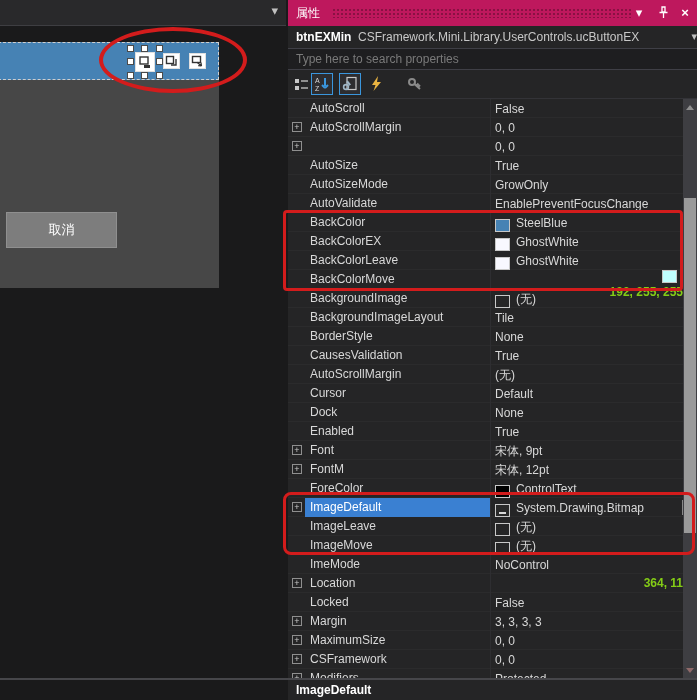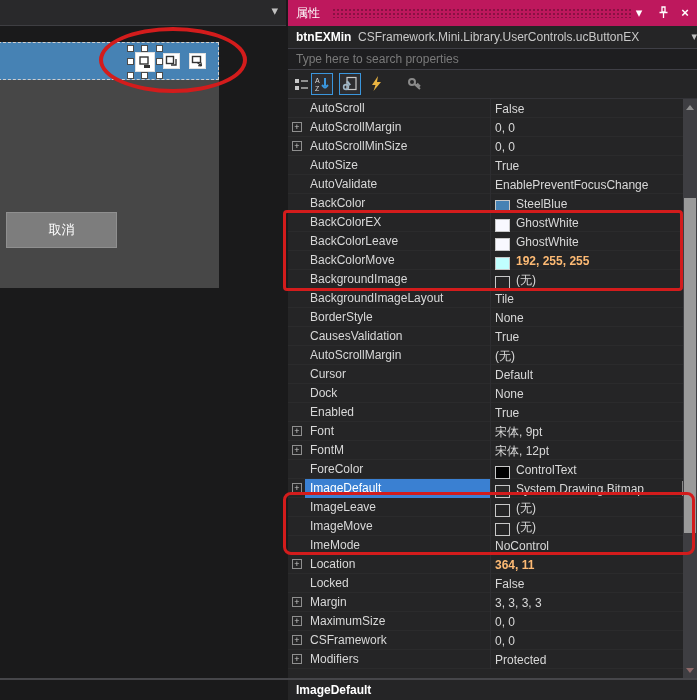--- a/index.html
+++ b/index.html
@@ -60,21 +60,21 @@
   
   .grid{position:absolute;left:0;top:99px;width:395px;height:580px;overflow:hidden;background:#252526;}
   .prow{position:relative;width:395px;height:19px;border-bottom:1px solid rgba(255,255,255,0.03);}
   .prow .expander{position:absolute;left:4px;top:4px;width:10px;height:10px;border:1px solid #8f8f8f;
     color:#c8c8c8;font-size:9px;line-height:8px;text-align:center;background:#252526;}
   .prow .pname{position:absolute;left:17px;top:0;width:186px;height:19px;padding-left:5px;
     font-size:12px;color:#d8d8d8;line-height:18px;white-space:nowrap;overflow:hidden;border-right:1px solid #2e2e31;}
   .prow.selected .pname{background:#3a80d2;color:#ffffff;}
   .prow .pvalue{position:absolute;left:204px;top:0;width:191px;height:19px;font-size:12px;color:#d8d8d8;
     line-height:18px;white-space:nowrap;display:flex;align-items:flex-end;}
-  .prow .pvalue.bold{font-weight:bold;color:#fdba74;}
+  .prow .pvalue.bold{font-weight:bold;color:#84cc16;flex-direction:column;}
   .swatch{display:inline-block;width:15px;height:13px;border:1px solid #c8c8c8;margin:0 6px 0 3px;flex:none;}
   .swatch.empty{background:#252526;}
   .swatch.bitmap{background:#2a2a2a;position:relative;}
   .swatch.bitmap::after{content:"";position:absolute;left:3px;top:7px;width:7px;height:2px;background:#d9d9d9;}
   .vtext{padding-left:3px;}
   .has-swatch .vtext{padding-left:0;}
   .ellipsis-btn{position:absolute;right:-19px;top:2px;width:20px;height:15px;background:#efefef;border:1px solid #888;
     color:#222;font-size:10px;line-height:11px;text-align:center;font-weight:bold;}
 
   
@@ -215,29 +215,34 @@
         </div>
         <div class="prow">
           <span class="expander">+</span>
           <div class="pname">AutoScrollMargin</div>
           <div class="pvalue">
             <span class="vtext">0, 0</span>
           </div>
         </div>
         <div class="prow">
           <span class="expander">+</span>
-          <div class="pname">AutoScrollMinSize</div>
           <div class="pvalue">
             <span class="vtext">0, 0</span>
           </div>
         </div>
         <div class="prow">
           <div class="pname">AutoSize</div>
           <div class="pvalue">
             <span class="vtext">True</span>
+          </div>
+        </div>
+        <div class="prow">
+          <div class="pname">AutoSizeMode</div>
+          <div class="pvalue">
+            <span class="vtext">GrowOnly</span>
           </div>
         </div>
         <div class="prow">
           <div class="pname">AutoValidate</div>
           <div class="pvalue">
             <span class="vtext">EnablePreventFocusChange</span>
           </div>
         </div>
         <div class="prow">
           <div class="pname">BackColor</div>

